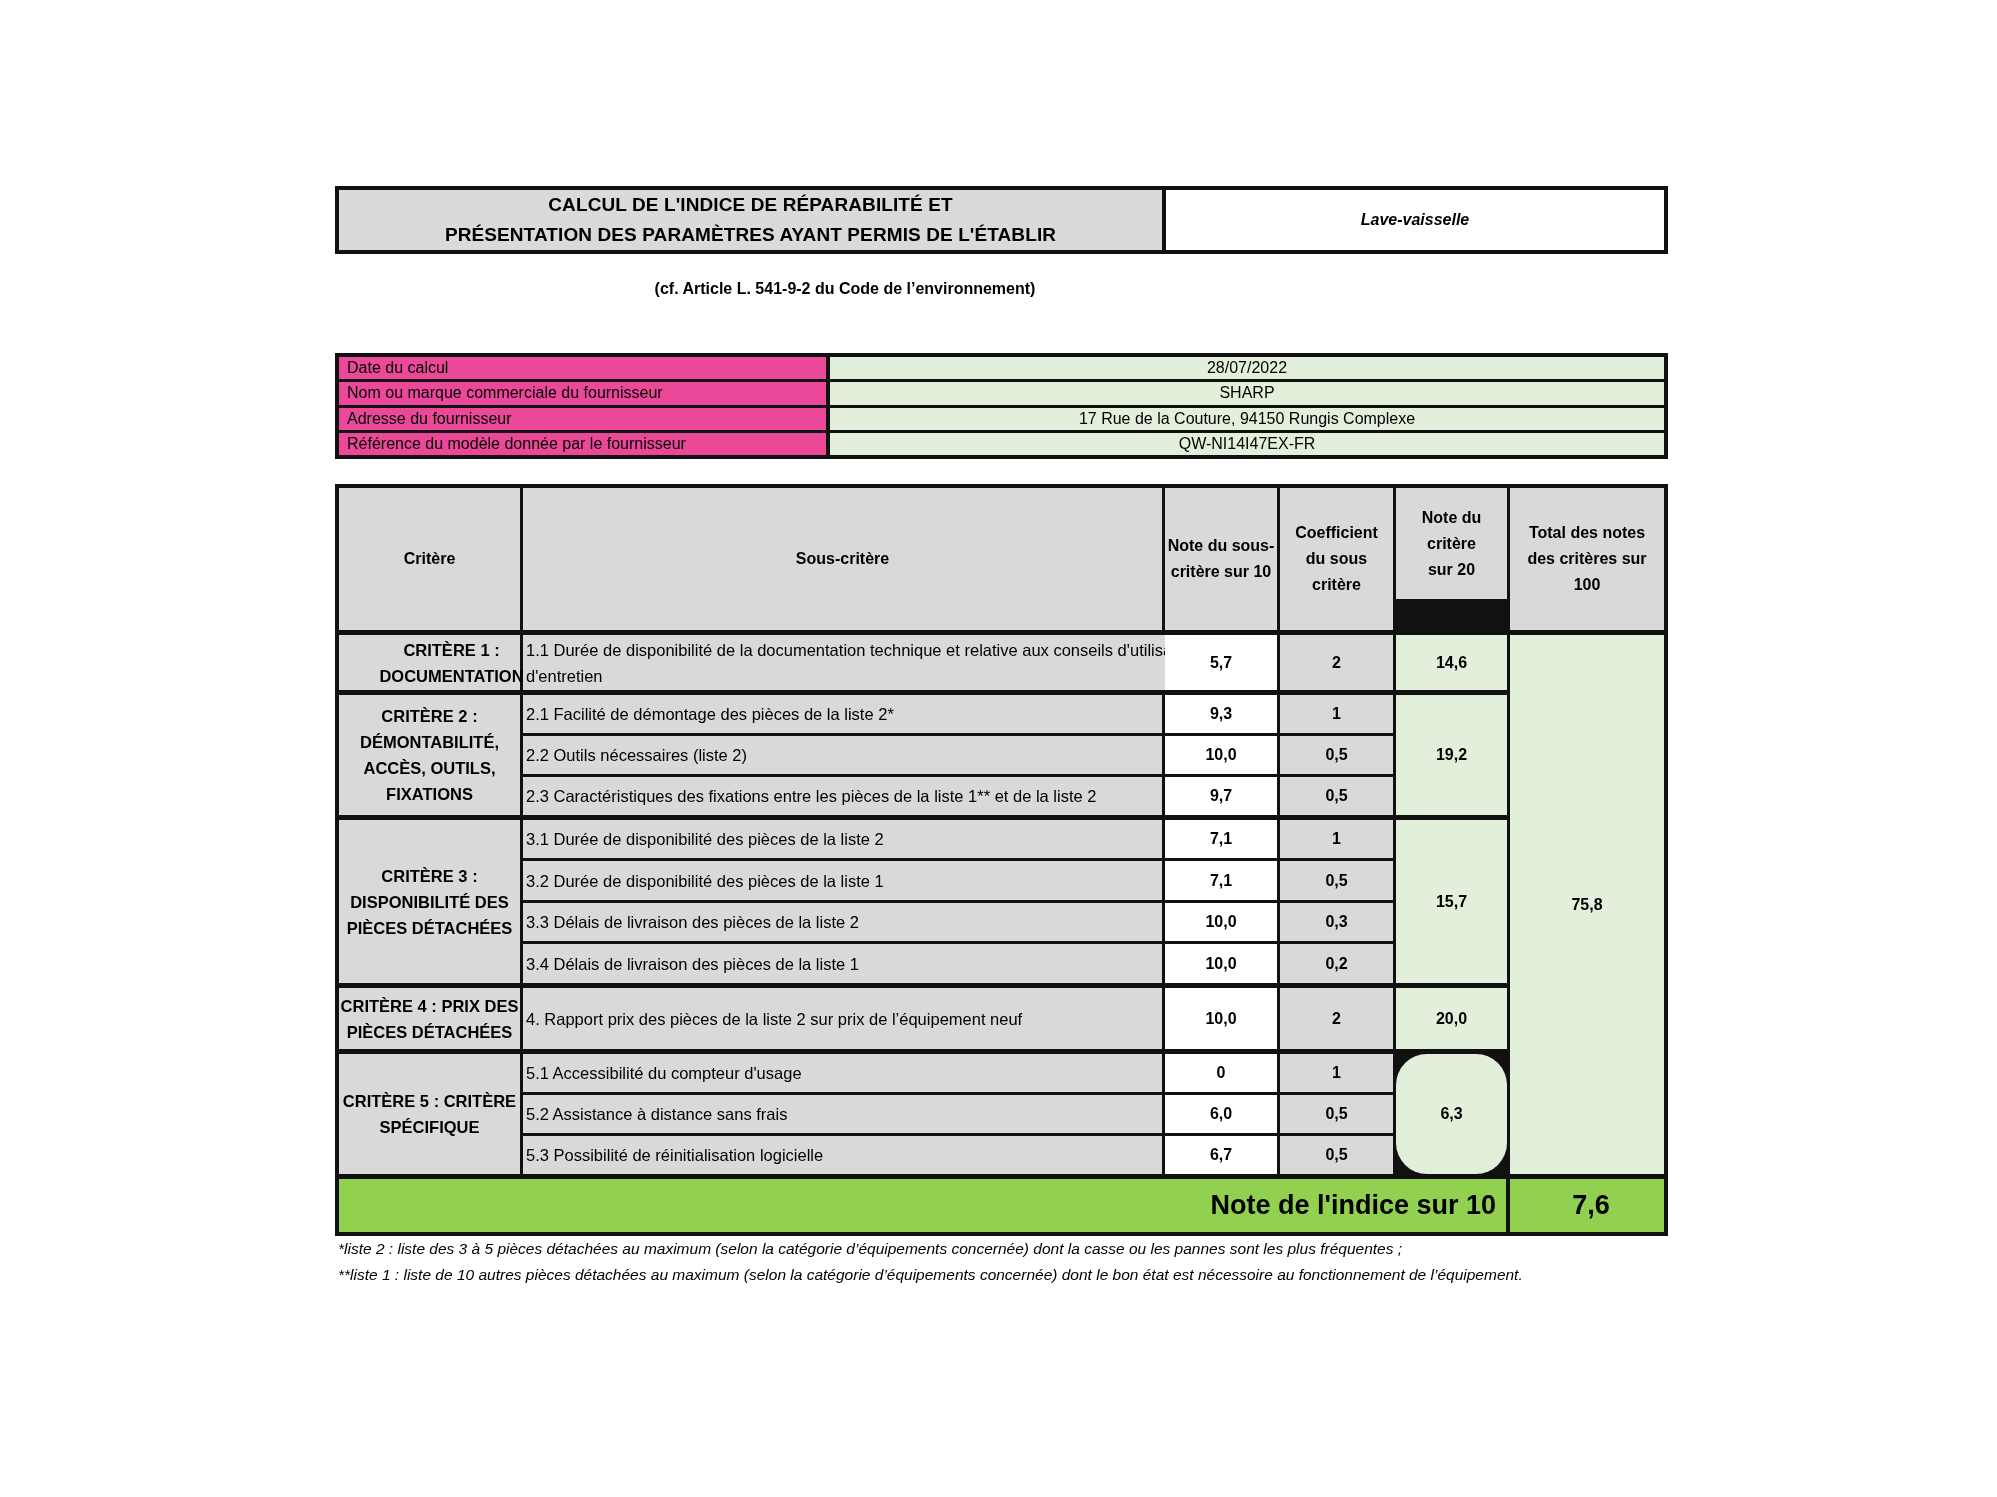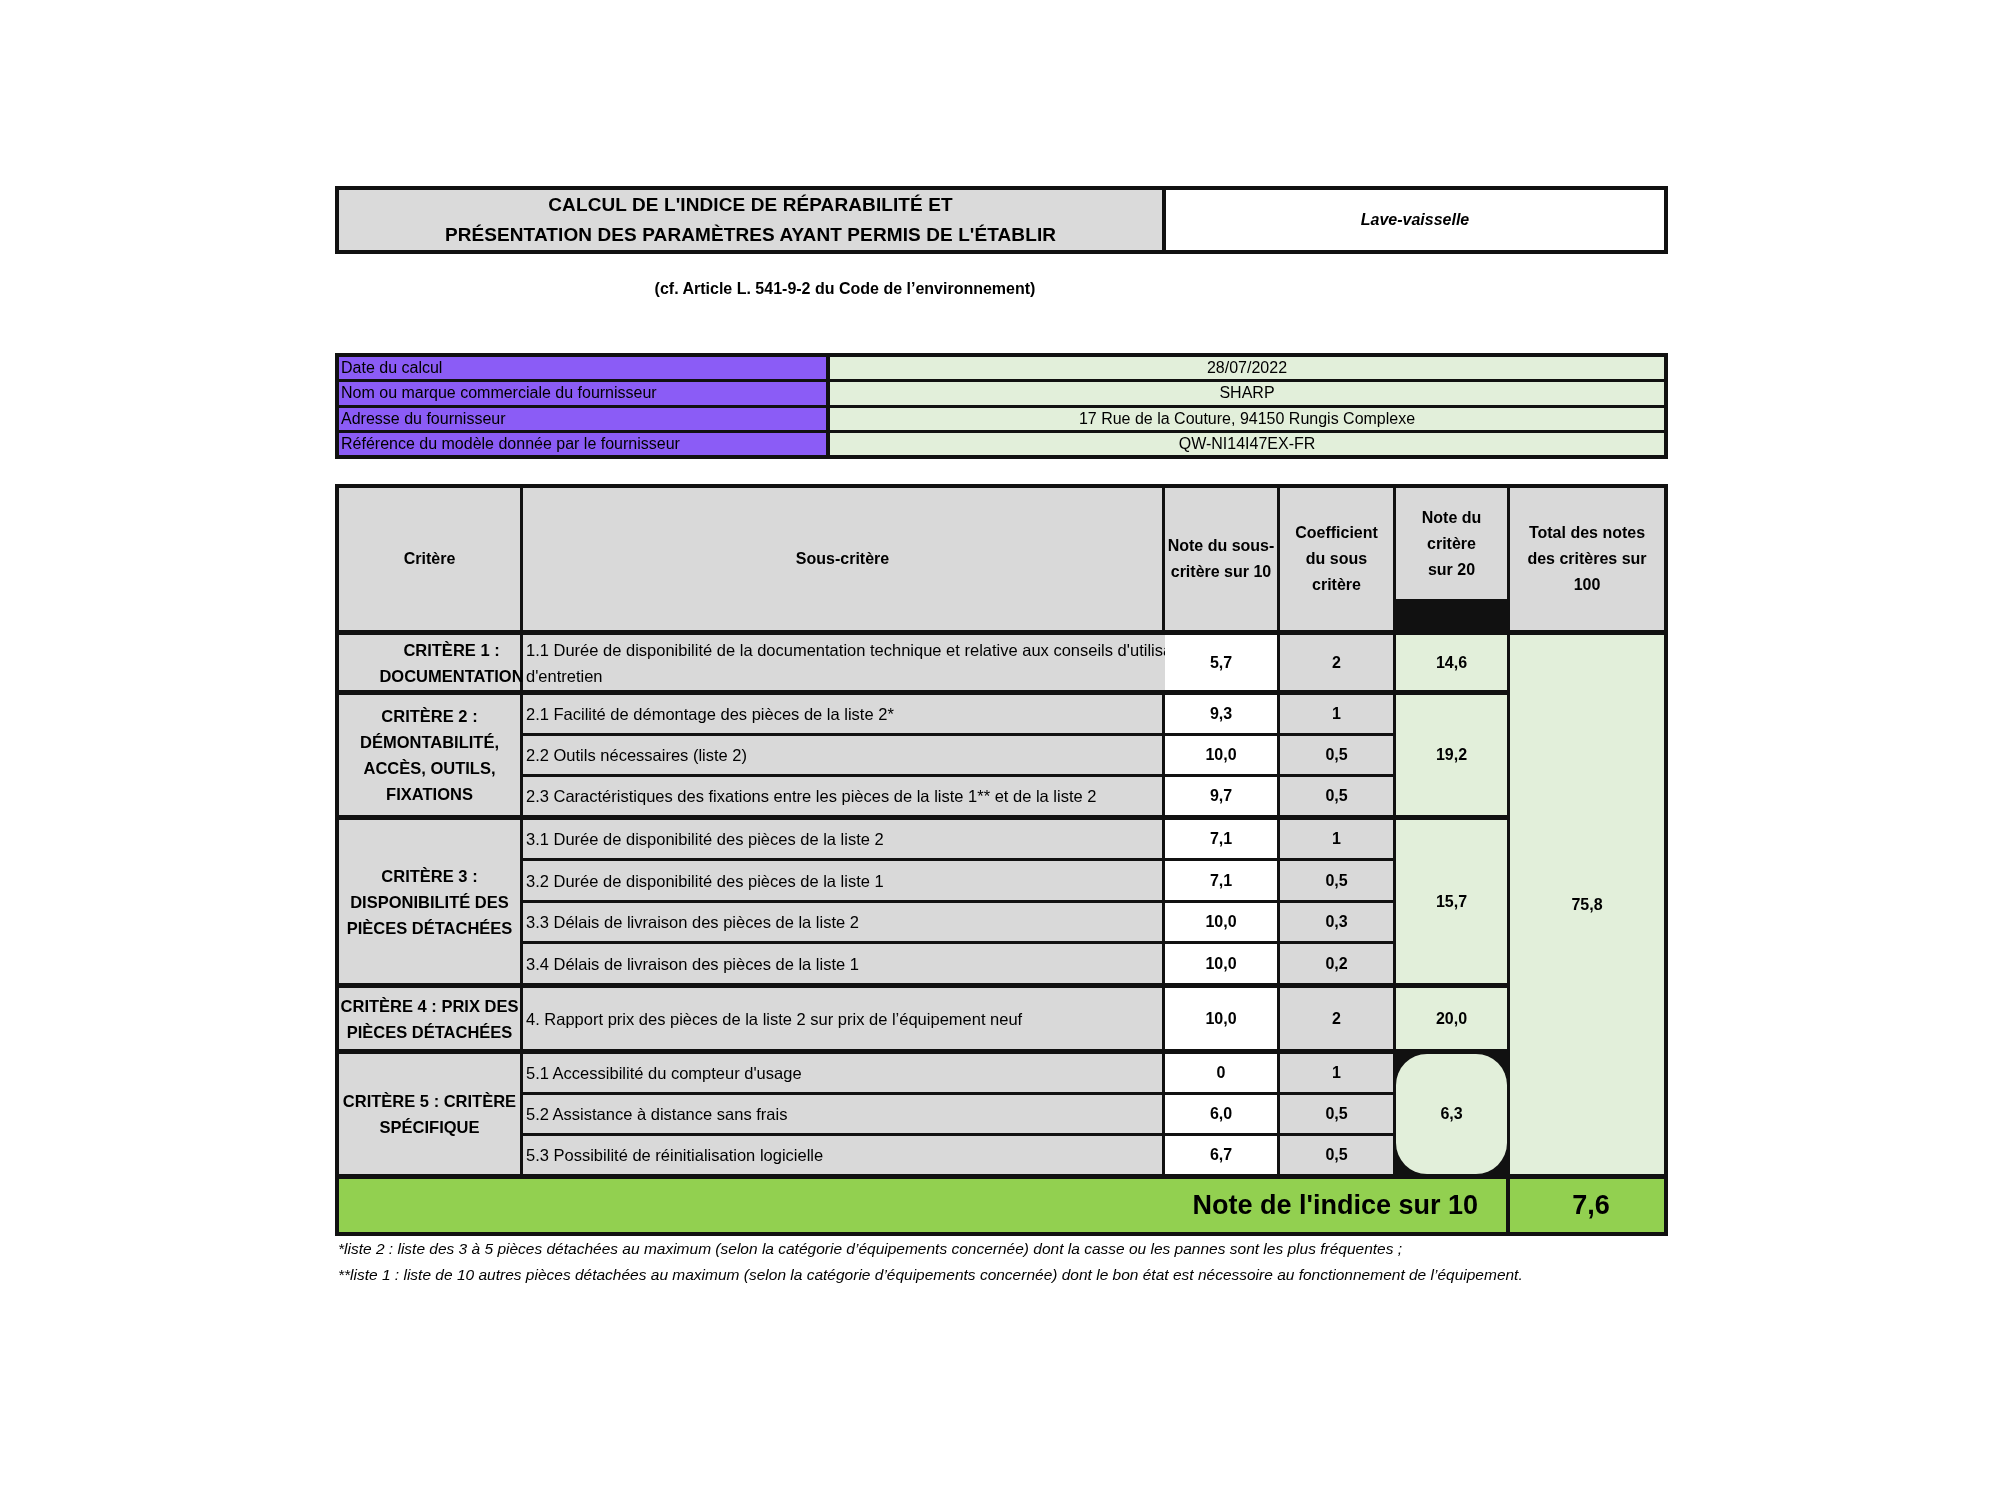--- a/index.html
+++ b/index.html
@@ -17,36 +17,36 @@
                  font-style:italic; font-weight:bold; font-size:16px; background:#fff;border-radius:16px; }
 
   
   #subtitle { left:335px; top:276px; width:1020px; text-align:center;
               font-weight:bold; font-size:16px; line-height:26px; }
 
   
   #info-table { left:335px; top:353px; width:1333px; height:106px;
                 border:4px solid #111; background:#111; display:grid;
                 grid-template-columns:487px 1fr; grid-auto-rows:1fr; gap:3px 4px; }
-  .info-label { background:#8b5cf6; font-size:16px; display:flex; align-items:center; padding-left:2px; white-space:nowrap; }
+  .info-label { background:#ec4899; font-size:16px; display:flex; align-items:center; padding-left:8px; white-space:nowrap; }
   .info-value { background:#e2efda; font-size:16px; display:flex; align-items:center; justify-content:center; white-space:nowrap; }
 
   
   #main-table { left:335px; top:484px; width:1333px; height:752px; background:#111;
                 border:4px solid #111; }
   .cell { position:absolute; box-sizing:border-box; display:flex; align-items:center; justify-content:center;
           text-align:center; font-size:16px; }
   .hdr { background:#d9d9d9; font-weight:bold; line-height:26px; }
   .crit { background:#d9d9d9; font-weight:bold; line-height:26px; font-size:16.5px; }
   .sub { background:#d9d9d9; justify-content:flex-start; text-align:left; padding-left:3px; line-height:26px; font-size:16.5px; }
   .note { background:#ffffff; font-weight:bold; }
   .coef { background:#d9d9d9; font-weight:bold; }
   .crit20 { background:#e2efda; font-weight:bold; }
   .total { background:#e2efda; font-weight:bold; }
-  .footer-label { background:#92d050; font-weight:bold; font-size:27px; justify-content:flex-end; padding-right:28px; }
+  .footer-label { background:#92d050; font-weight:bold; font-size:27px; justify-content:flex-end; padding-right:10px; }
   .footer-value { background:#92d050; font-weight:bold; font-size:27px;padding-left:8px; }
 
   
   #footnotes { left:338px; top:1236px; width:1330px; font-style:italic; font-size:15.5px; line-height:26px; }
 </style>
 </head>
 <body>
 
 <div id="title-box" class="abs">
   <div id="title-left">

